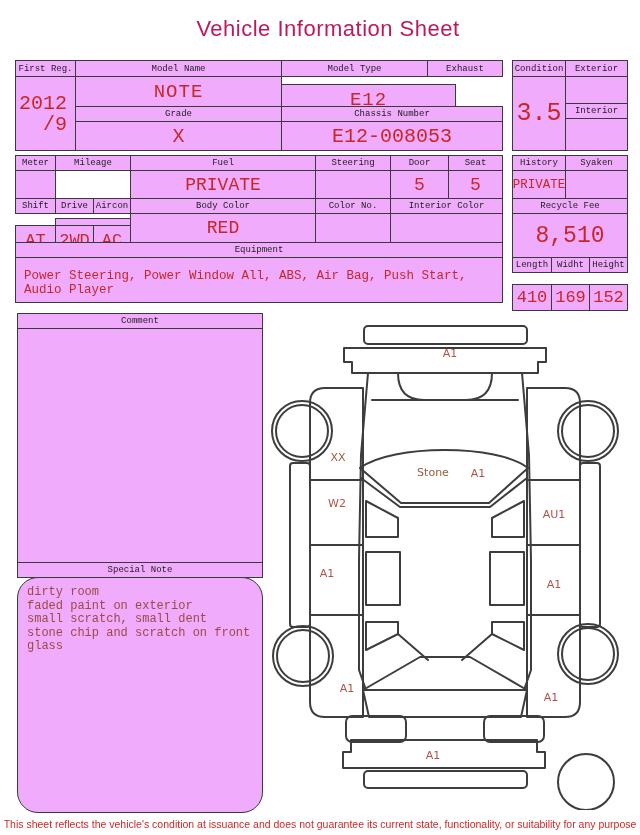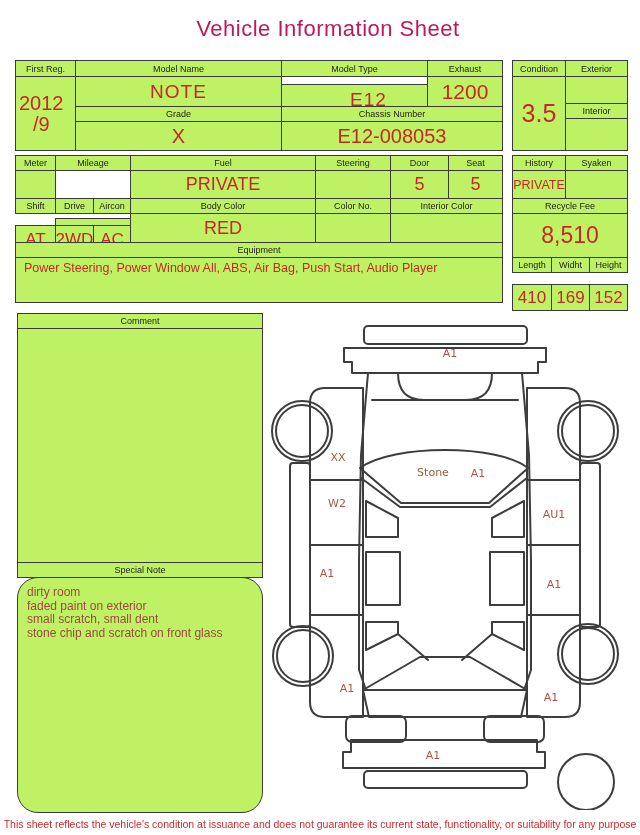--- a/index.html
+++ b/index.html
@@ -1,32 +1,32 @@
 <!DOCTYPE html>
 <html style="--value-red: #c62828; --note-red: #9c4a42; --footer-red: #cc2a2a; --label-red: #b3524a; --label-brown: #96603c;"><head>
 <meta charset="utf-8">
 <style>
   html,body{margin:0;padding:0;background:#ffffff;}
   body{width:640px;height:835px;position:relative;font-family:"Liberation Sans",sans-serif;
        -webkit-font-smoothing:antialiased;}
   .sheet{position:absolute;inset:0;background:#fff;}
   .title{position:absolute;left:8px;top:16px;width:100%;text-align:center;
          font-size:22px;letter-spacing:.5px;color:#be185d;}
-  .cell{position:absolute;box-sizing:border-box;border:1px solid #3a3a3a;background:#bef264;
-        display:flex;align-items:center;justify-content:center;overflow:hidden;}
+  .cell{position:absolute;box-sizing:border-box;border:1px solid #3a3a3a;background:#f0abfc;
+        display:flex;align-items:center;justify-content:center;overflow:hidden;font-family:Liberation Mono, monospace;}
   .hdr{font-size:9px;color:#1c1c1c;}
   .val{color:var(--value-red);}
   .left{justify-content:flex-start;}
   .top{align-items:flex-start;}
   .pre{white-space:pre-line;}
   .fs12{font-size:12px;margin-top:48px;} .fs13{font-size:12.5px;} .fs17{font-size:17px;margin-top:12px;}
   .fs18{font-size:18px;} .fs19{font-size:19px;letter-spacing:1px;}
   .fs20{font-size:20px;} .fs21{font-size:21px;} .fs23{font-size:23px;} .fs25{font-size:25px;}
-  .frval{font-size:20px;line-height:1.05;padding-left:3px;text-align:center;}
-  .equip{padding:3px 8px;line-height:1.15;}
+  .frval{font-size:20px;line-height:1.05;padding-left:3px;text-align:right;}
+  .equip{padding:11px 8px;line-height:1.15;}
   .notes{padding:8px 9px;font-size:12px;line-height:13.5px;color:var(--note-red);border-radius:21px;}
   .footer{position:absolute;left:0;top:818px;width:100%;text-align:center;
           font-size:10.5px;color:var(--footer-red);}
   svg text{font-family:"DejaVu Sans","Liberation Sans",sans-serif;font-size:11px;}
   .lab-red{fill:var(--label-red);} .lab-brown{fill:var(--label-brown);}
   .ln{fill:none;stroke:#3d3d3d;stroke-width:2;stroke-linejoin:round;stroke-linecap:round;}
 </style>
 </head>
 <body>
 
@@ -36,21 +36,20 @@
 
   <div class="cell hdr" style="left:15px;top:60px;width:61px;height:17px">First Reg.</div>
   <div class="cell hdr" style="left:75px;top:60px;width:207px;height:17px">Model Name</div>
   <div class="cell hdr" style="left:281px;top:60px;width:147px;height:17px">Model Type</div>
   <div class="cell hdr" style="left:427px;top:60px;width:76px;height:17px">Exhaust</div>
 
   <div class="cell val frval pre left" style="left:15px;top:76px;width:61px;height:75px">2012
 /9</div>
   <div class="cell val fs19" style="left:75px;top:76px;width:207px;height:31px">NOTE</div>
   <div class="cell val fs19" style="left:281px;top:84px;width:175px;height:31px">E12</div>
-  <div class="cell val fs21" style="left:427px;top:76px;width:76px;height:31px">1200</div>
 
   <div class="cell hdr" style="left:75px;top:106px;width:207px;height:16px">Grade</div>
   <div class="cell hdr" style="left:281px;top:106px;width:222px;height:16px">Chassis Number</div>
   <div class="cell val fs20" style="left:75px;top:121px;width:207px;height:30px">X</div>
   <div class="cell val fs20" style="left:281px;top:121px;width:222px;height:30px">E12-008053</div>
 
   <div class="cell hdr" style="left:512px;top:60px;width:54px;height:17px">Condition</div>
   <div class="cell hdr" style="left:565px;top:60px;width:63px;height:17px">Exterior</div>
   <div class="cell val fs25" style="left:512px;top:76px;width:54px;height:75px">3.5</div>
   <div class="cell val" style="left:565px;top:76px;width:63px;height:28px"></div>

